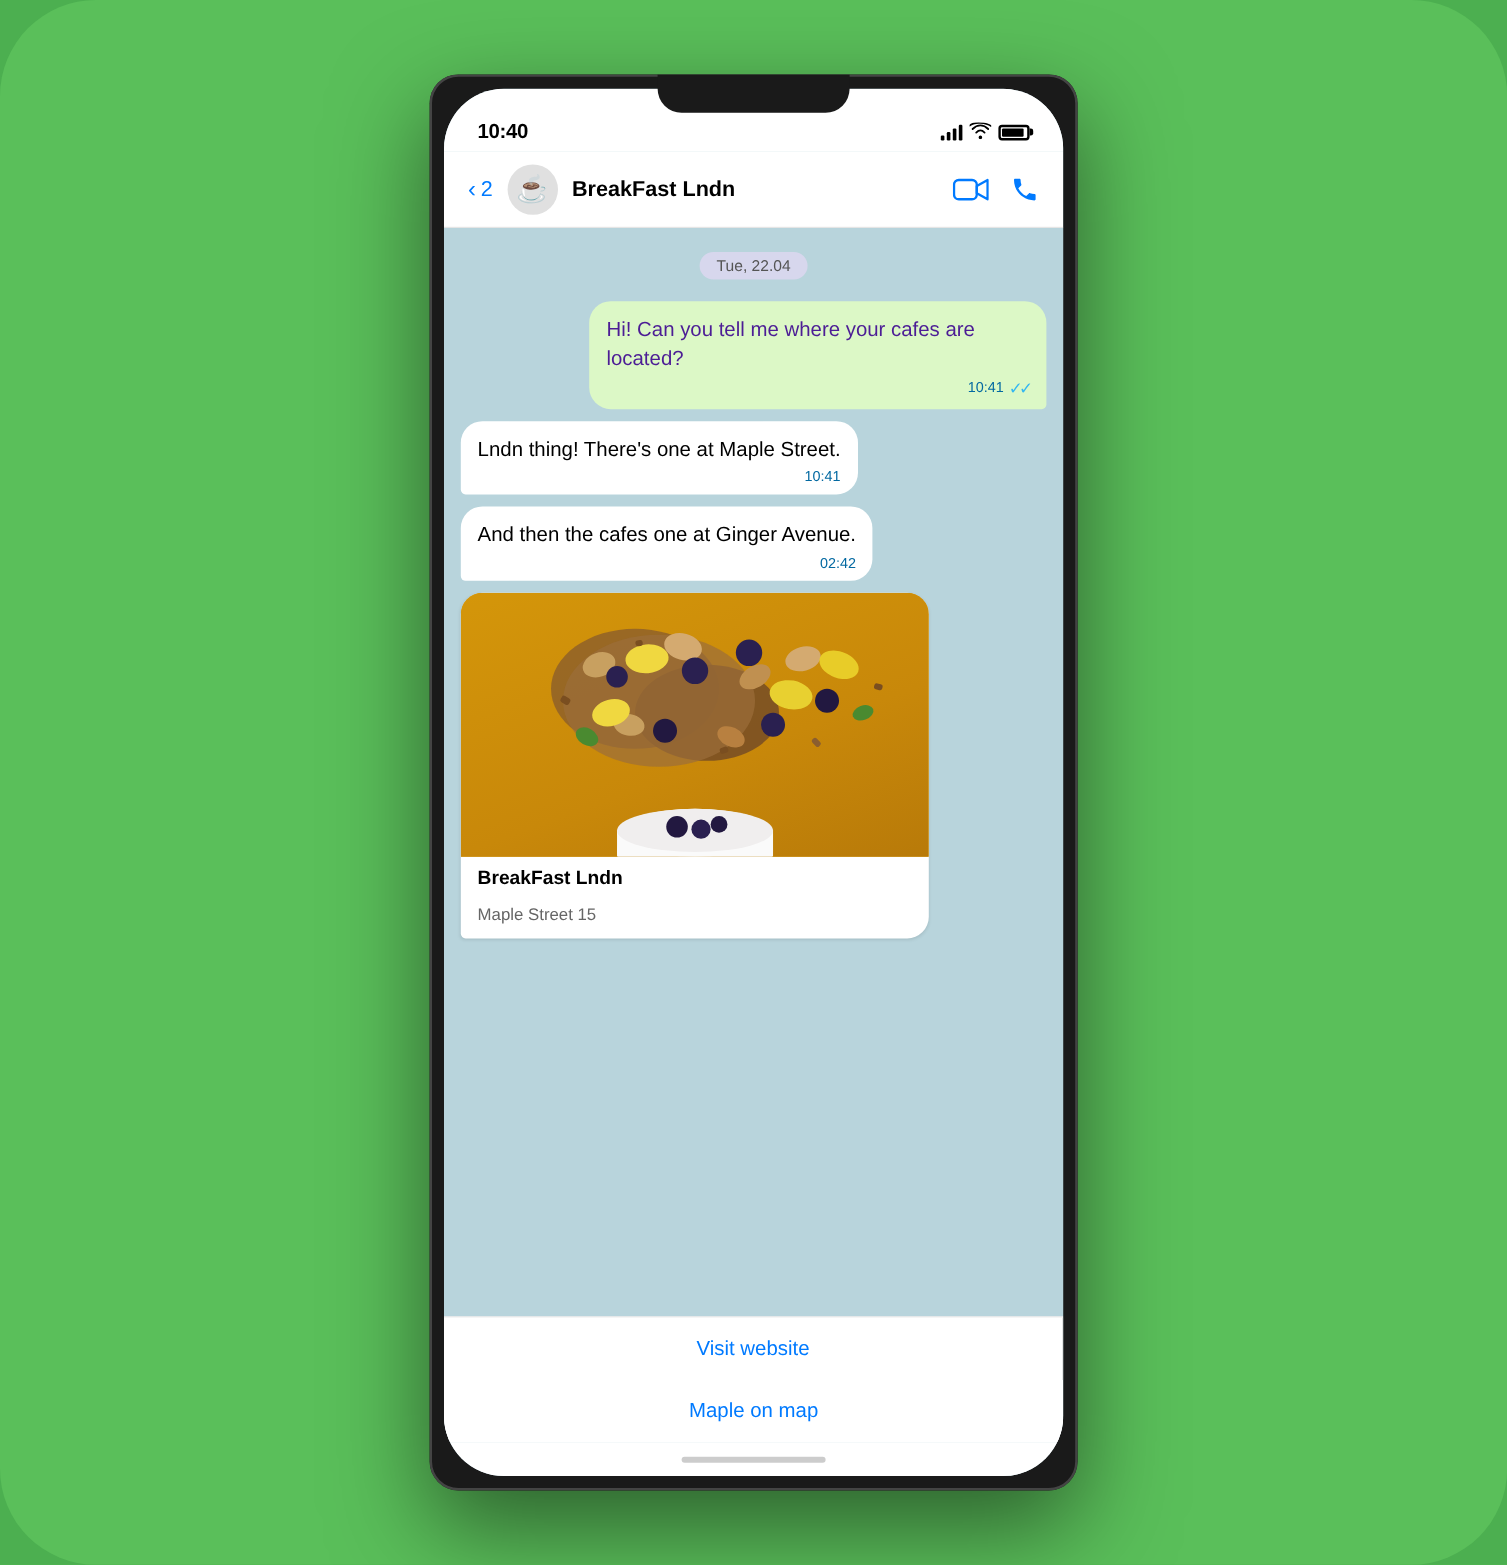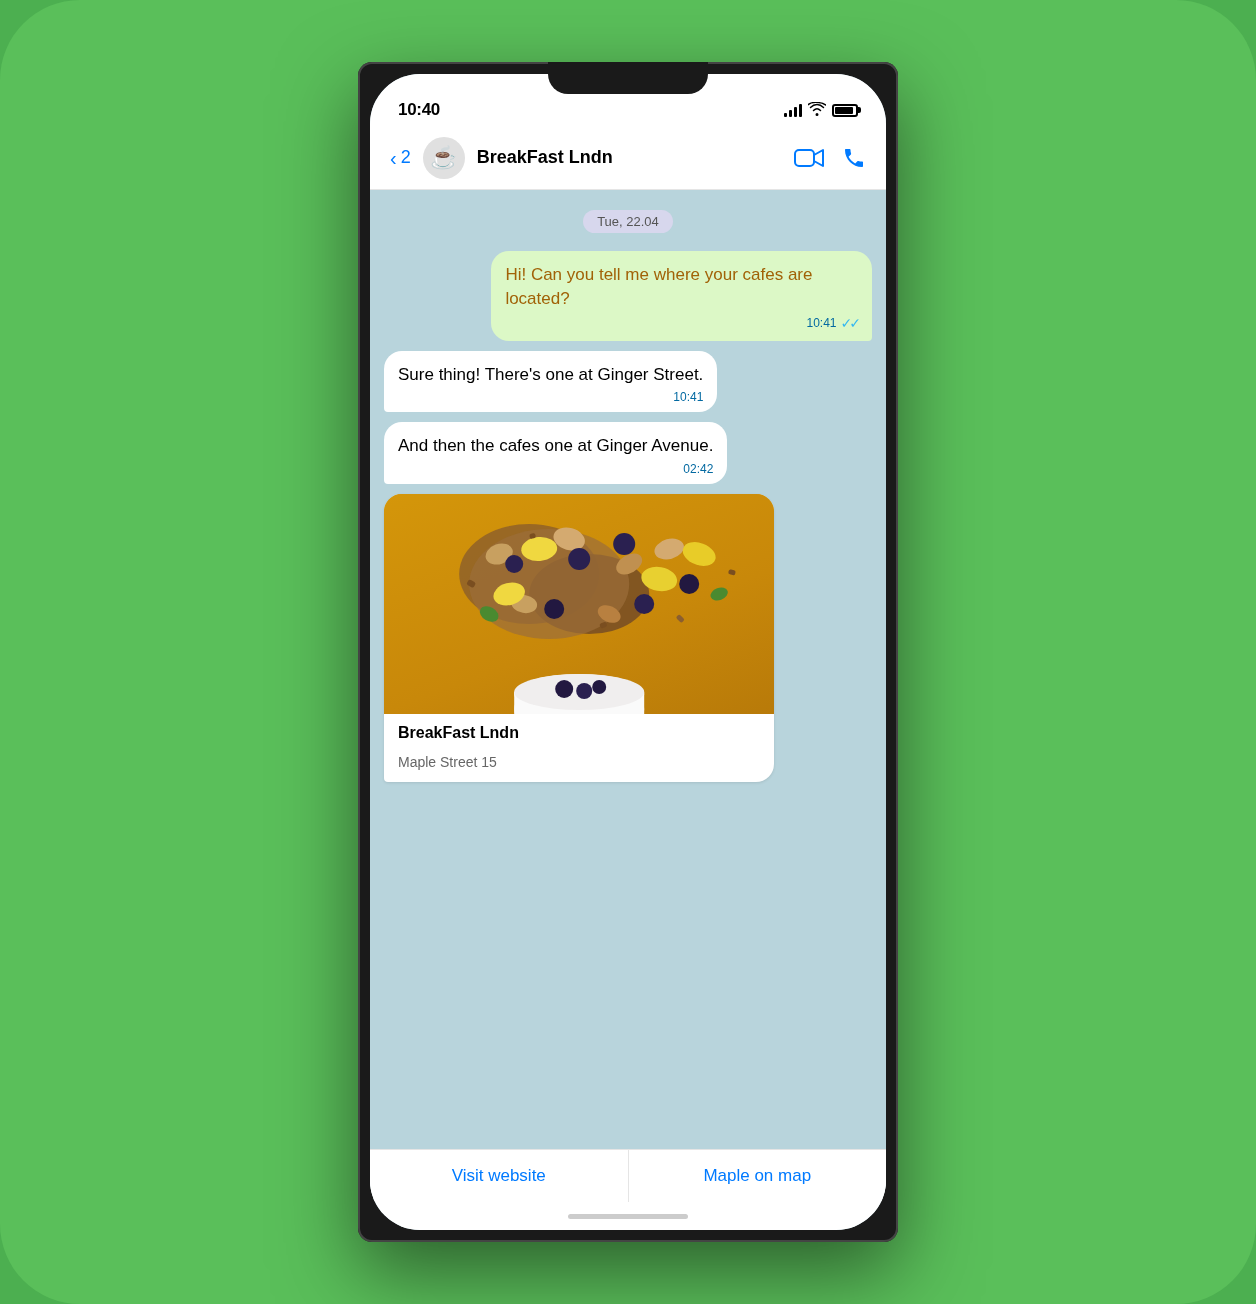--- a/index.html
+++ b/index.html
@@ -28,21 +28,21 @@
       width: 540px;
       height: 1180px;
       z-index: 10;
     }
 
     .phone-body {
       position: relative;
       width: 540px;
       height: 1180px;
       background: #1a1a1a;
-      border-radius: 14px;
+      border-radius: 24px;
       box-shadow: 0 30px 80px rgba(0,0,0,0.5), inset 0 0 0 2px #444;
       overflow: hidden;
     }
 
     .phone-screen {
       position: absolute;
       top: 12px;
       left: 12px;
       right: 12px;
       bottom: 12px;
@@ -234,21 +234,21 @@
       align-self: flex-end;
       background: #dcf8c6;
       border-radius: 18px 18px 4px 18px;
       padding: 12px 14px 10px 14px;
       max-width: 78%;
       position: relative;
     }
 
     .msg-sent-text {
       font-size: 17px;
-      color: #a16207;
+      color: #4c1d95;
       line-height: 1.4;
     }
 
     .msg-meta-sent {
       display: flex;
       justify-content: flex-end;
       align-items: center;
       gap: 4px;
       margin-top: 4px;
     }
@@ -327,20 +327,21 @@
       color: #666;
       margin-top: 12px;
     }
 
     
     .bottom-actions {
       background: #fff;
       display: flex;
       border-top: 1px solid #e5e5e5;
       flex-shrink: 0;
+      flex-direction: column;
     }
 
     .action-btn {
       flex: 1;
       padding: 16px 10px;
       font-size: 17px;
       color: #007AFF;
       background: #fff;
       border: none;
       cursor: pointer;
@@ -433,21 +434,21 @@
 
         <div class="msg-sent">
           <div class="msg-sent-text">Hi! Can you tell me where your cafes are located?</div>
           <div class="msg-meta-sent">
             <span class="msg-time">10:41</span>
             <span class="double-tick">✓✓</span>
           </div>
         </div>
 
         <div class="msg-received">
-          <div class="msg-received-text">Sure thing! There's one at Ginger Street.</div>
+          <div class="msg-received-text">Lndn thing! There's one at Maple Street.</div>
           <div class="msg-meta-received">
             <span class="msg-time">10:41</span>
           </div>
         </div>
 
         <div class="msg-received">
           <div class="msg-received-text">And then the cafes one at Ginger Avenue.</div>
           <div class="msg-meta-received">
             <span class="msg-time">02:42</span>
           </div>

